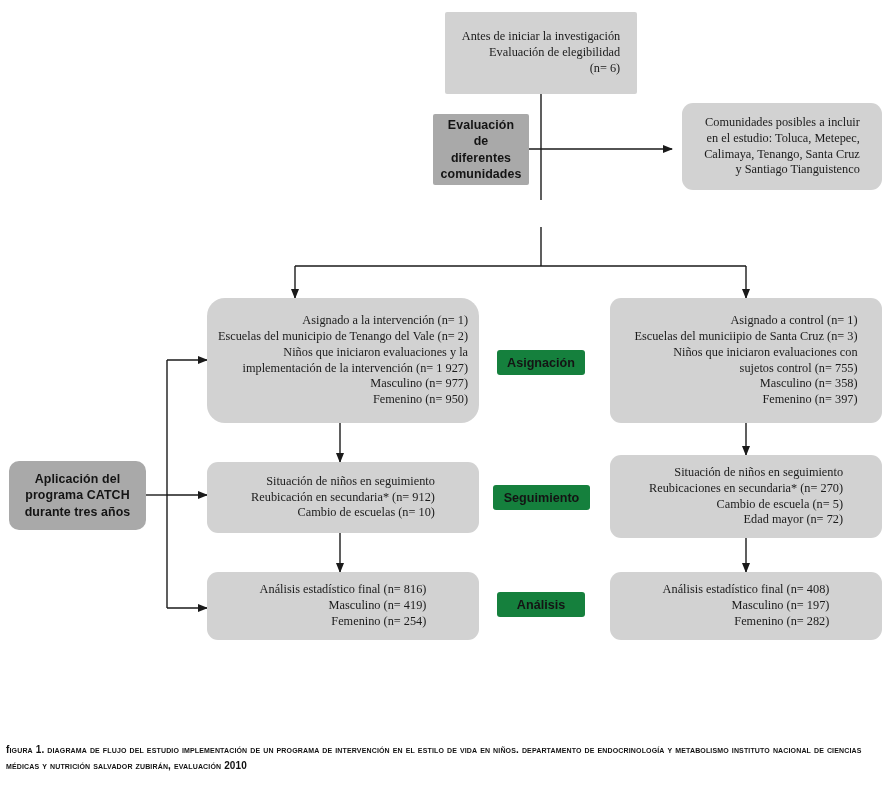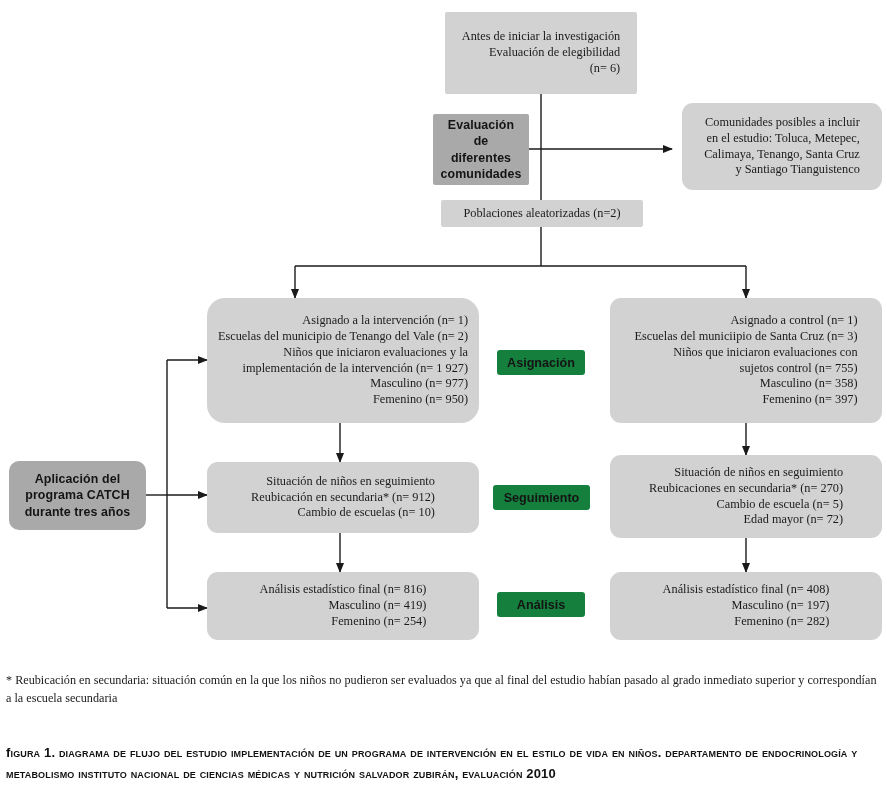--- a/index.html
+++ b/index.html
@@ -65,21 +65,21 @@
     font-family:"Liberation Serif", serif;
     font-size:12.2px;
     line-height:1.45;
     color:#1a1a1a;
   }
   .caption{
     position:absolute;
     left:6px;top:742px;width:875px;
     font-family:"Liberation Sans", sans-serif;
     font-weight:bold;
-    font-size:13px;
+    font-size:10px;
     line-height:1.62;
     color:#111111;
     font-variant:small-caps;
     text-transform:lowercase;
     letter-spacing:.15px;
   }
   .caption::first-letter{font-variant:normal;}
 </style>
 </head>
 <body>
@@ -121,21 +121,20 @@
 
   <div class="node dark" style="left:433px;top:114px;width:96px;height:71px;">Evaluación de
 diferentes
 comunidades</div>
 
   <div class="node light" style="left:682px;top:103px;width:200px;height:87px;">Comunidades posibles a incluir
 en el estudio: Toluca, Metepec,
 Calimaya, Tenango, Santa Cruz
 y Santiago Tianguistenco</div>
 
-  <div class="node light sq" style="left:441px;top:200px;width:202px;height:27px;">Poblaciones aleatorizadas (n=2)</div>
 
   <div class="node dark" style="left:9px;top:461px;width:137px;height:69px;border-radius:10px;">Aplicación del
 programa CATCH
 durante tres años</div>
 
   <div class="node light" style="left:207px;top:298px;width:272px;height:125px;border-radius:18px;">Asignado a la intervención (n= 1)
 Escuelas del municipio de Tenango del Vale (n= 2)
 Niños que iniciaron evaluaciones y la
 implementación de la intervención (n= 1 927)
 Masculino (n= 977)
@@ -164,17 +163,16 @@
   <div class="node light" style="left:610px;top:572px;width:272px;height:68px;">Análisis estadístico final (n= 408)
 Masculino (n= 197)
 Femenino (n= 282)</div>
 
   <div class="stage-label" style="left:497px;top:350px;width:88px;height:25px;">Asignación</div>
 
   <div class="stage-label" style="left:493px;top:485px;width:97px;height:25px;">Seguimiento</div>
 
   <div class="stage-label" style="left:497px;top:592px;width:88px;height:25px;">Análisis</div>
 
-  <div class="footnote">* Reubicación en secundaria: situación común en la que los niños no pudieron ser evaluados ya que al final del estudio habían pasado al grado inmediato superior y correspondían a la escuela secundaria</div>
 
   <div class="caption">Figura 1. Diagrama de flujo del estudio Implementación de un programa de intervención en el estilo de vida en niños. Departamento de Endocrinología y Metabolismo Instituto Nacional de Ciencias Médicas y Nutrición Salvador Zubirán, Evaluación 2010</div>
 
 </div>
 
 </body></html>

